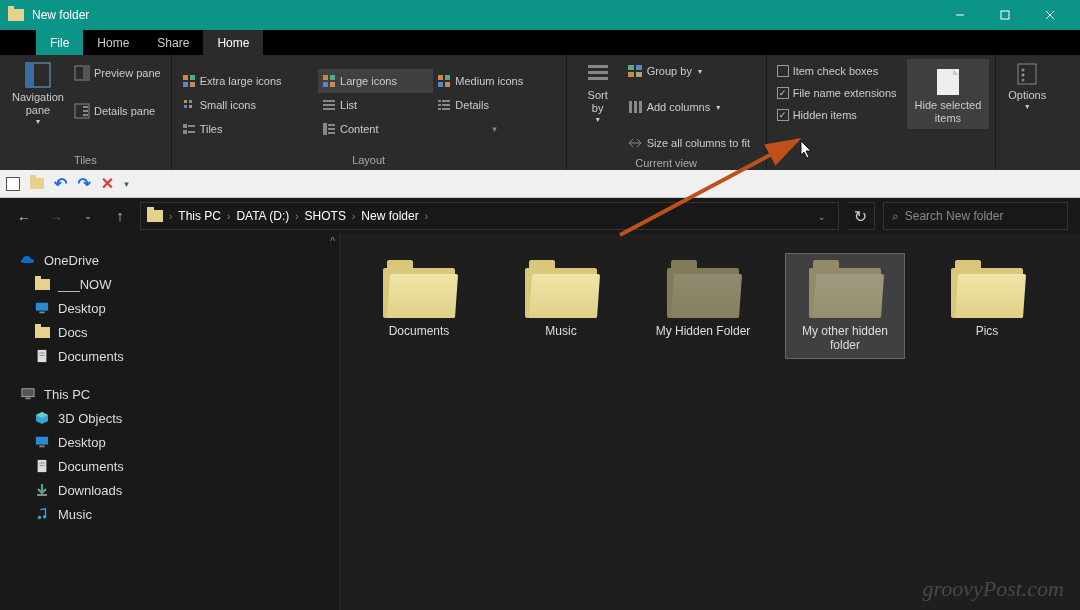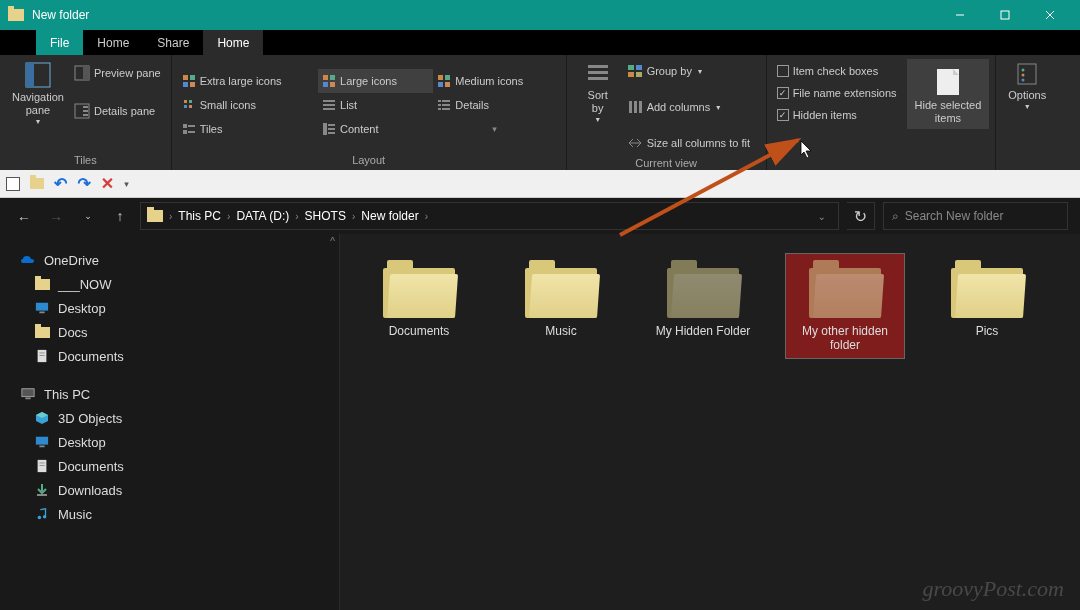--- a/index.html
+++ b/index.html
@@ -65,21 +65,21 @@
 .sidebar .tree { padding: 14px 0; font-size: 13px; color: #ddd; }
 .sidebar .node { display:flex; align-items:center; height:24px; padding-left: 34px; cursor:pointer; gap:8px;}
 .sidebar .node.root { padding-left: 20px; font-weight: 400;}
 .sidebar .node .ico { width:16px; height:16px; display:inline-flex; align-items:center; justify-content:center;}
 .folder-ico { width:15px; height:11px; background:#e6d28a; position:relative;}
 .folder-ico::before { content:""; position:absolute; top:-3px; left:0; width:6px; height:3px; background:#e6d28a;}
 .sidebar .scroll-up { position:absolute; top:2px; right:4px; color:#888; font-size:10px;}
 
 .content { flex:1; background:#1e1e1e; padding: 20px 20px; display:flex; gap: 24px; align-items:flex-start; position:relative;}
 .item { width: 118px; display:flex; flex-direction:column; align-items:center; cursor:pointer; padding:6px 2px; }
-.item.sel { background:#7f1d1d; outline:1px solid #666;}
+.item.sel { background:#404040; outline:1px solid #666;}
 .item .bigfolder { width:72px; height:58px; position:relative; margin-bottom:6px;}
 .item .bigfolder .back { position:absolute; bottom:0; width:72px; height:50px; background:#d9c77a; border-radius:2px;}
 .item .bigfolder .tab { position:absolute; top:0; left:4px; width:26px; height:12px; background:#d9c77a; border-radius:2px 2px 0 0;}
 .item .bigfolder .front { position:absolute; bottom:0; left:4px; width:68px; height:44px; background:linear-gradient(#f0e4a8,#e0d088); border-radius:2px; transform:skewX(-4deg); transform-origin:bottom;}
 .item.hidden .bigfolder { opacity:0.55; filter:grayscale(20%);}
 .item .name { font-size:12px; text-align:center; color:#ddd; line-height:14px; max-width:110px;}
 
 
 .arrow { position:absolute; pointer-events:none; }
 

